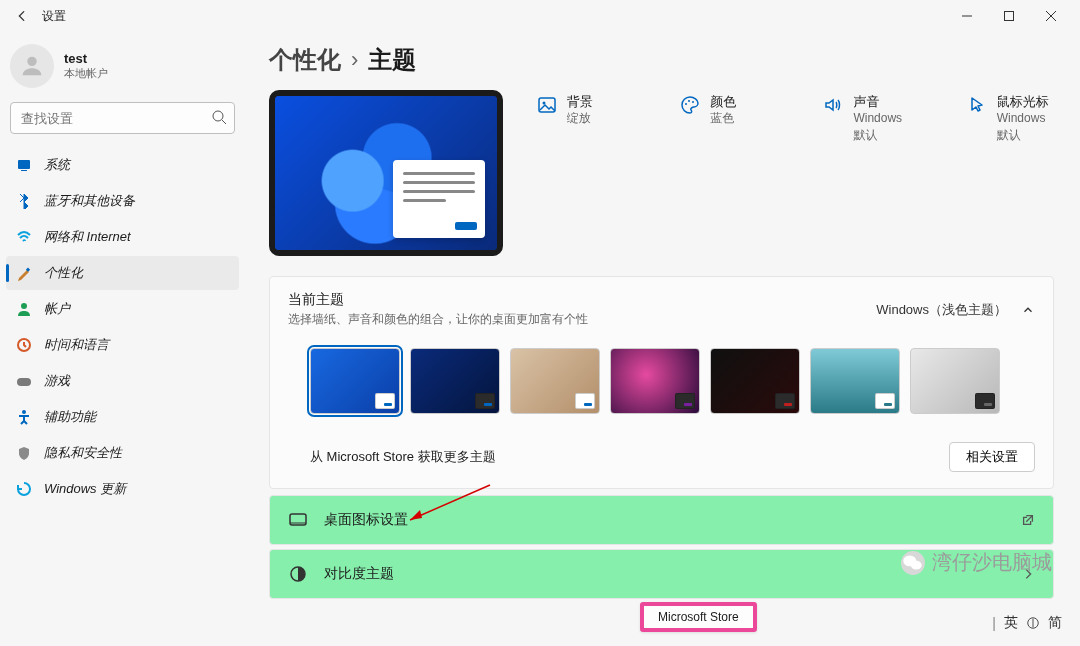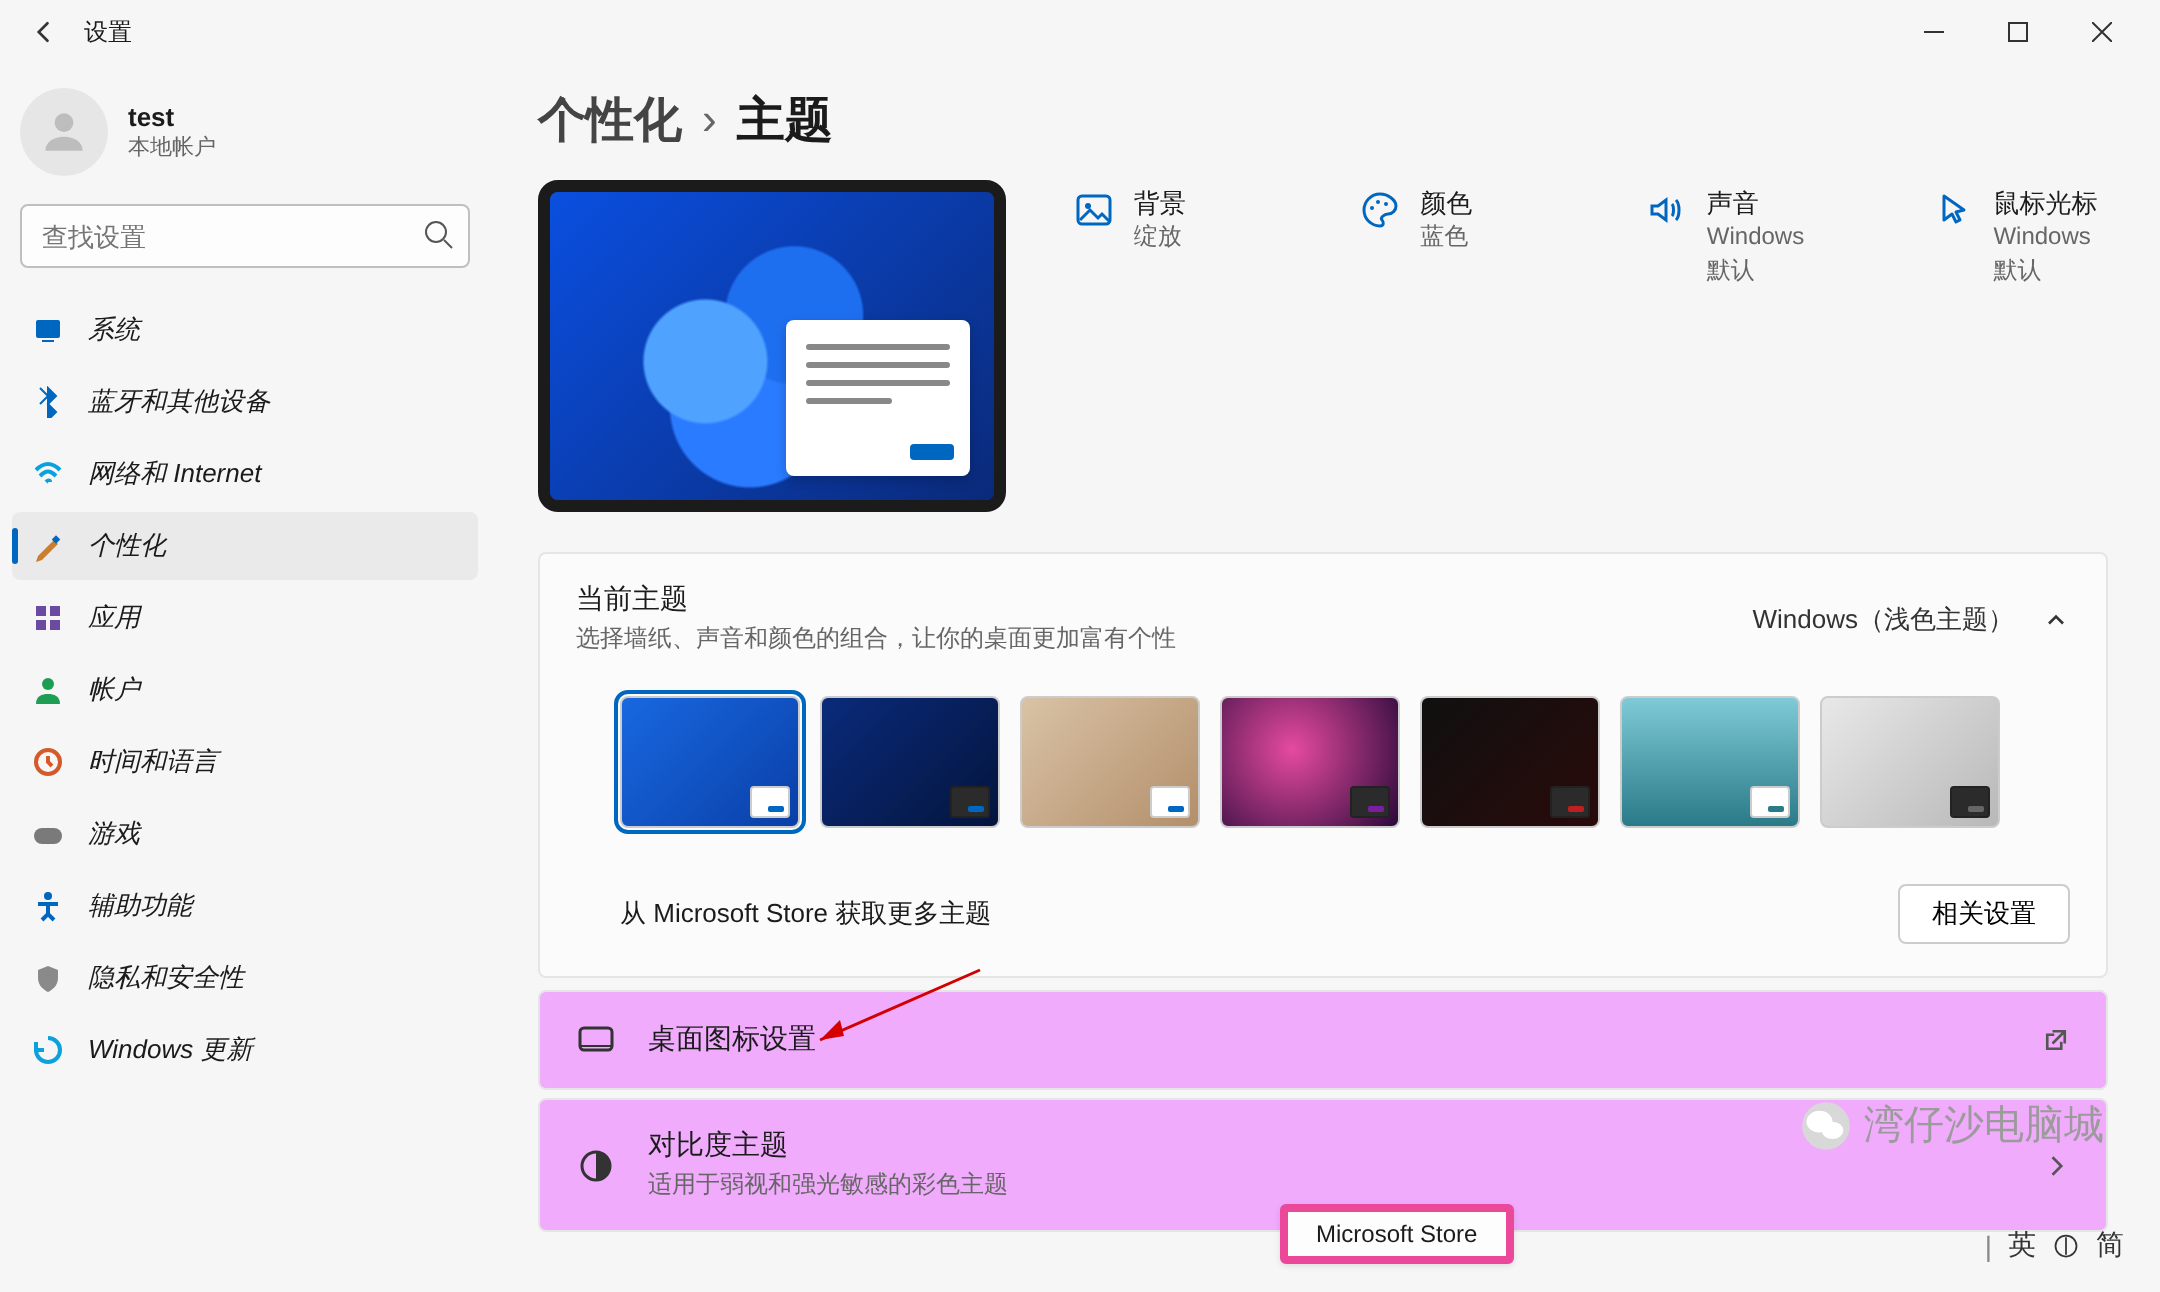--- a/index.html
+++ b/index.html
@@ -48,21 +48,21 @@
   .themes{display:flex;gap:10px;padding:6px 16px 16px 40px;}
   .thumb{width:90px;height:66px;border-radius:4px;position:relative;overflow:hidden;border:1px solid #ccc;}
   .thumb.sel{outline:2px solid #0067c0;outline-offset:1px;}
   .thumb .mini{position:absolute;right:4px;bottom:4px;width:20px;height:16px;border-radius:2px;background:#fff;border:1px solid rgba(0,0,0,.2);}
   .thumb .mini.dark{background:#2b2b2b;}
   .thumb .mini .mb{position:absolute;right:2px;bottom:2px;width:8px;height:3px;border-radius:1px;}
   .store-row{display:flex;align-items:center;padding:12px 18px 16px 40px;gap:14px;}
   .store-row .lbl{font-size:13px;}
   .store-row .browse{margin-left:auto;background:#fff;border:1px solid #ccc;border-radius:4px;padding:5px 16px;font-size:13px;}
   .section-title{font-size:14px;font-weight:600;margin:16px 0 10px 2px;}
-  .row-card{background:#f0abfc;border:1px solid #e5e5e5;border-radius:4px;display:flex;align-items:center;padding:14px 18px;gap:16px;margin-bottom:4px;}
+  .row-card{background:#86efac;border:1px solid #e5e5e5;border-radius:4px;display:flex;align-items:center;padding:14px 18px;gap:16px;margin-bottom:4px;}
   .row-card .ric{width:20px;height:20px;display:flex;align-items:center;justify-content:center;}
   .row-card .rtxt .t{font-size:14px;}
   .row-card .rtxt .s{font-size:12px;color:#666;margin-top:2px;}
   .row-card .tail{margin-left:auto;color:#555;}
   .arrow-anno{position:absolute;left:400px;top:480px;pointer-events:none;}
   .watermark{position:absolute;right:28px;bottom:70px;font-size:20px;color:#9b9b9b;display:flex;align-items:center;gap:6px;}
   .ime{position:absolute;right:18px;bottom:14px;font-size:14px;color:#333;display:flex;gap:8px;align-items:center;}
   .ms-store{position:absolute;left:640px;bottom:14px;background:#fdfdfd;border:4px solid #ec4899;border-radius:3px;padding:4px 14px;font-size:12px;box-shadow:0 1px 3px rgba(0,0,0,.1);}
   svg{display:block;}
 </style>
@@ -150,31 +150,20 @@
               <svg width="16" height="16" viewBox="0 0 16 16">
                 <path d="M3 13l8-8 2 2-8 8-3 1 1-3z" fill="#c87f2f"></path>
                 <rect x="11" y="3" width="3" height="3" fill="#0067c0" transform="rotate(45 12 4)"></rect>
               </svg>
             </span>
             <span>个性化</span>
           </div>
           <div class="item">
             <span class="ic">
               <svg width="16" height="16" viewBox="0 0 16 16">
-                <rect x="2" y="2" width="5" height="5" fill="#6b4ba1"></rect>
-                <rect x="9" y="2" width="5" height="5" fill="#6b4ba1"></rect>
-                <rect x="2" y="9" width="5" height="5" fill="#6b4ba1"></rect>
-                <rect x="9" y="9" width="5" height="5" fill="#6b4ba1"></rect>
-              </svg>
-            </span>
-            <span>应用</span>
-          </div>
-          <div class="item">
-            <span class="ic">
-              <svg width="16" height="16" viewBox="0 0 16 16">
                 <circle cx="8" cy="5" r="3" fill="#1e9e55"></circle>
                 <path d="M2 15c0-4 3-5 6-5s6 1 6 5" fill="#1e9e55"></path>
               </svg>
             </span>
             <span>帐户</span>
           </div>
           <div class="item">
             <span class="ic">
               <svg width="16" height="16" viewBox="0 0 16 16">
                 <circle cx="8" cy="8" r="6" fill="none" stroke="#d45a2a" stroke-width="2"></circle>
@@ -357,21 +346,20 @@
 
       <div class="row-card">
         <span class="ric">
             <svg width="20" height="20" viewBox="0 0 20 20">
               <circle cx="10" cy="10" r="7" stroke="#333" fill="none" stroke-width="1.5"></circle>
               <path d="M10 3a7 7 0 010 14V3z" fill="#333"></path>
             </svg>
           </span>
         <div class="rtxt">
             <div class="t">对比度主题</div>
-            <div class="s">适用于弱视和强光敏感的彩色主题</div>
           </div>
         <span class="tail">
             <svg width="14" height="14" viewBox="0 0 16 16">
               <path d="M6 3l5 5-5 5" stroke="#555" fill="none" stroke-width="1.5"></path>
             </svg>
           </span>
       </div>
 
     </div>
   </div>

